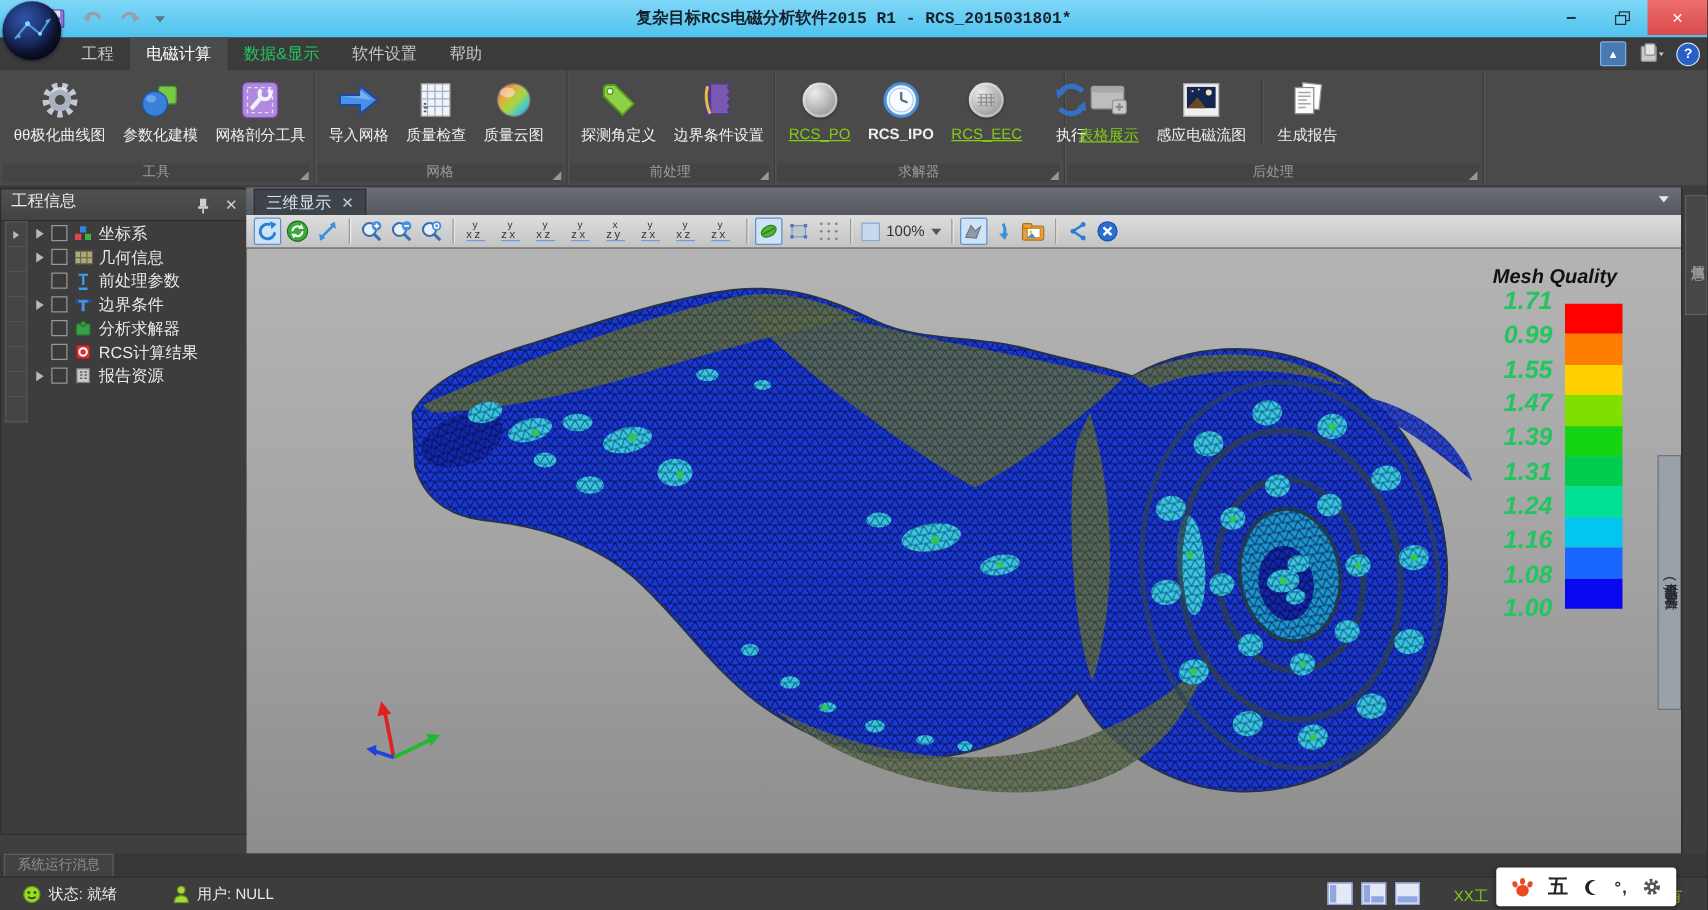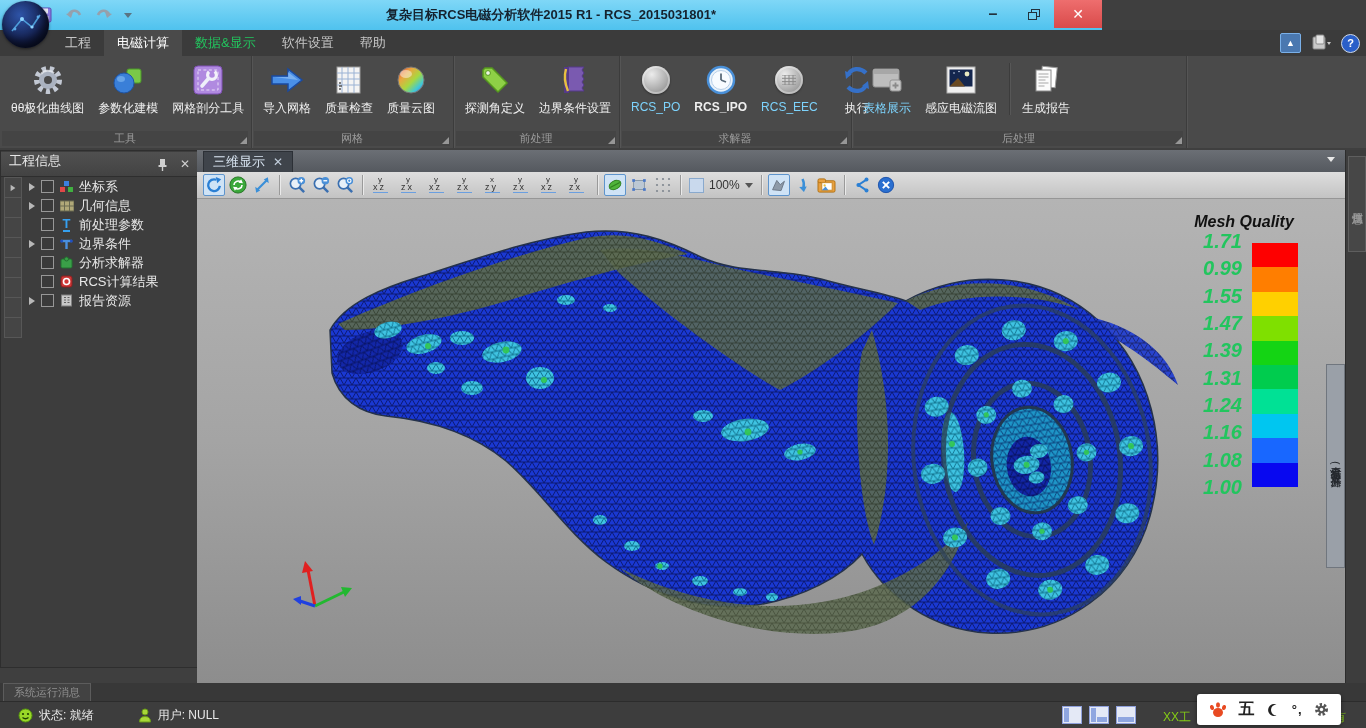--- a/index.html
+++ b/index.html
@@ -1,21 +1,21 @@
 <!DOCTYPE html>
 <html><head>
 <meta charset="utf-8">
 <style>
   html,body{margin:0;padding:0;background:#222;}
   #app{position:relative;width:1366px;height:728px;overflow:hidden;background:#3f3f3f;
        font-family:"Liberation Sans","DejaVu Sans",sans-serif;-webkit-font-smoothing:antialiased;}
 
   
-  .titlebar{position:absolute;left:0;top:0;width:1102px;height:30px;
-            background:linear-gradient(#7fd7f7,#4fc2ee);}
+  .titlebar{position:absolute;left:0;top:0;width:1366px;height:30px;
+            background:linear-gradient(#7fd7f7,#4fc2ee);font-family:Liberation Mono, monospace;}
   .app-logo{position:absolute;left:2px;top:1px;width:47px;height:47px;border-radius:50%;z-index:30;
             background:radial-gradient(circle at 38% 30%,#2e54a8,#14204e 58%,#070b24);
             box-shadow:0 1px 3px rgba(0,0,0,.5), inset -4px -6px 9px rgba(0,0,0,.6);}
   .qat{position:absolute;left:34px;top:4px;height:22px;display:flex;align-items:center;gap:10px;}
   .qat .qbtn{width:20px;height:20px;display:flex;align-items:center;justify-content:center;}
   .title-text{position:absolute;left:0;top:0;width:100%;height:30px;line-height:30px;text-align:center;
               font-size:13px;font-weight:bold;color:#15222e;}
   .win-btn{position:absolute;top:0;height:28px;display:flex;align-items:center;justify-content:center;color:#22313c;}
   .win-min{right:92px;width:34px;font-size:16px;font-weight:bold;}
   .win-restore{right:52px;width:34px;}
@@ -38,21 +38,21 @@
             color:#fff;font-size:11px;font-weight:bold;display:flex;align-items:center;justify-content:center;}
   .caret{width:0;height:0;border-left:4px solid transparent;border-right:4px solid transparent;border-top:5px solid #c8c8c8;display:inline-block;}
 
   
   .ribbon{position:absolute;left:0;top:56px;width:1366px;height:92px;background:#4a4a4a;}
   .rgroup{position:absolute;top:0;height:92px;border-right:1px solid #3c3c3c;box-shadow:1px 0 0 #555 ;}
   .rbtns{display:flex;align-items:flex-start;padding:5px 4px 0 6px;gap:4px;}
   .rbtn{display:flex;flex-direction:column;align-items:center;padding:1px 5px 0;cursor:default;}
   .ricon{height:36px;display:flex;align-items:center;justify-content:center;}
   .rlabel{font-size:12px;color:#efefef;margin-top:2px;white-space:nowrap;}
-  .rbtn.disabled .rlabel{color:#7dd3fc;}
+  .rbtn.disabled .rlabel{color:#84cc16;text-decoration:underline;}
   .rgl{position:absolute;left:2px;right:3px;bottom:2px;height:15px;background:#444;
        color:#9c9c9c;font-size:11px;text-align:center;line-height:15px;}
   .corner{position:absolute;right:1px;bottom:2px;width:0;height:0;border-left:7px solid transparent;border-bottom:7px solid #979797;}
   .rsep{width:1px;align-self:stretch;background:#3c3c3c;box-shadow:1px 0 0 #575757;margin:2px 3px;}
   .rcol{display:flex;flex-direction:column;justify-content:center;gap:5px;padding-top:2px;}
   .rsbtn{display:flex;align-items:center;gap:5px;height:24px;padding:0 4px;font-size:12px;color:#efefef;white-space:nowrap;}
   .disc{width:28px;height:28px;border-radius:50%;
         background:radial-gradient(circle at 35% 30%,#ececec,#a8a8a8 62%,#7d7d7d);
         box-shadow:inset 0 0 0 2px rgba(255,255,255,.35),0 1px 2px rgba(0,0,0,.4);}
 

